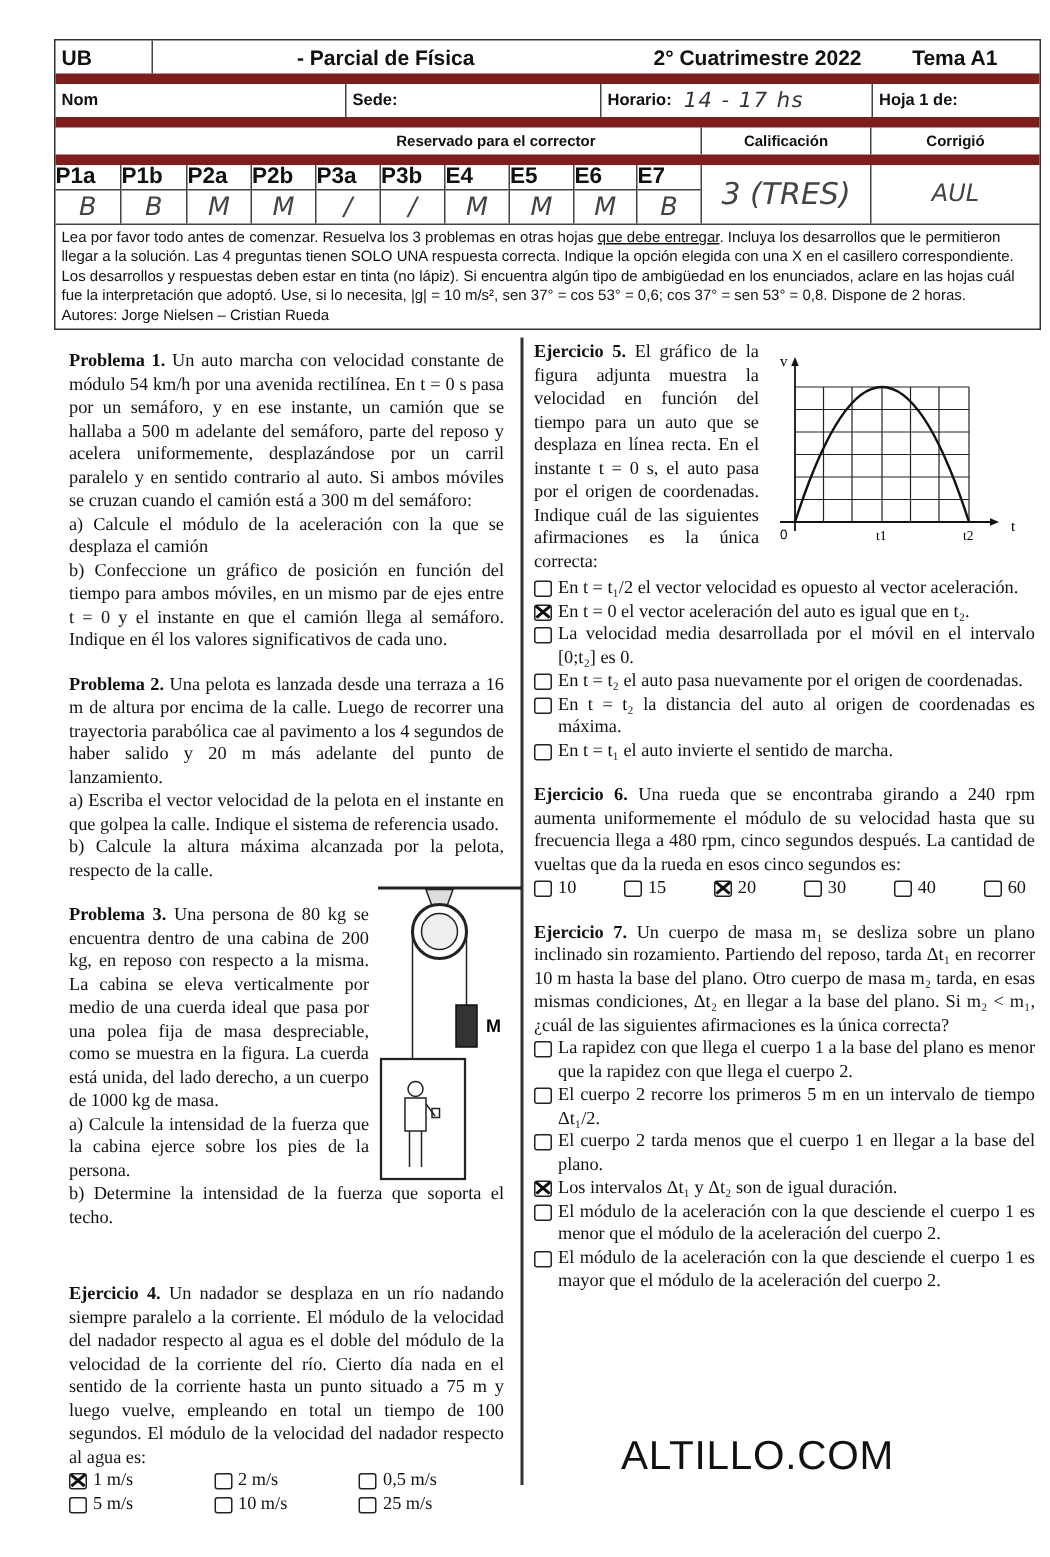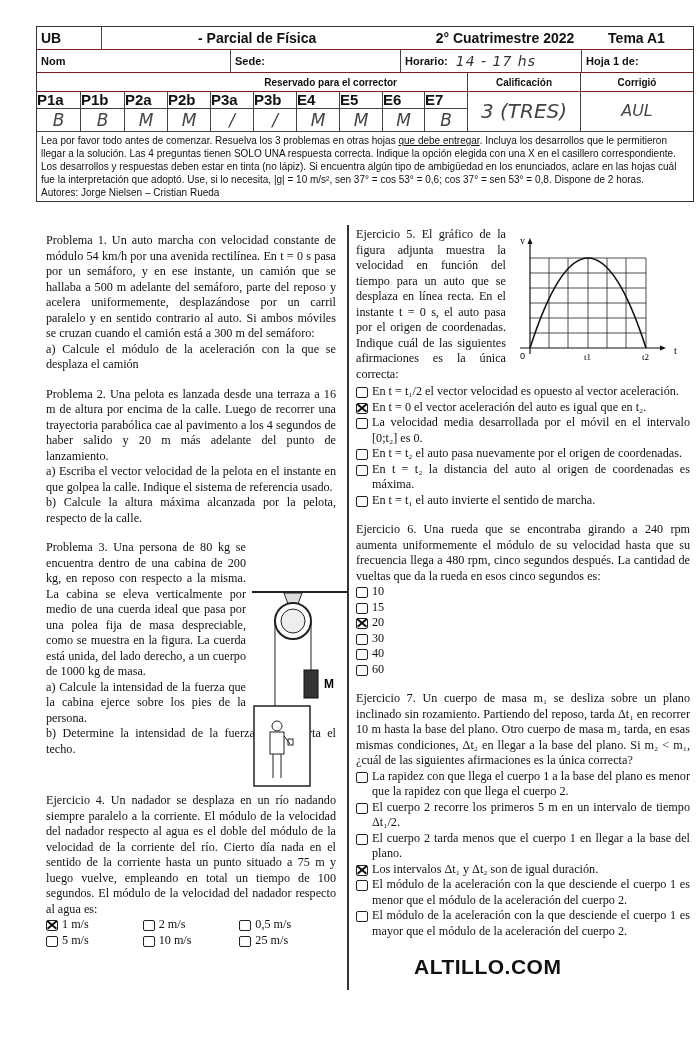--- a/index.html
+++ b/index.html
@@ -1,47 +1,47 @@
 <!DOCTYPE html>
 <html><head>
 <meta charset="utf-8">
 <style>
   html, body { margin:0; padding:0; background:#fff; }
   body { width:700px; height:1038px; position:relative; overflow:hidden; color:#111; font-family:"Liberation Serif", serif; }
   .hdr { position:absolute; left:36px; top:26px; width:656px; border:1.5px solid #333; font-family:"Liberation Sans", sans-serif; }
-  .hrow { display:flex; border-bottom:1px solid #7f1d1d; height:22px; align-items:flex-end; }
+  .hrow { display:flex; border-bottom:7px solid #7f1d1d; height:22px; align-items:flex-end; }
   .hrow:last-child { border-bottom:none; }
   .cell { height:100%; display:flex; align-items:center; padding:0 4px; box-sizing:border-box; border-right:1px solid #444; font-size:11px; }
   .cell:last-child { border-right:none; }
   .bold { font-weight:bold; }
   .hand { font-family:"DejaVu Sans", sans-serif; color:#333; font-weight:normal; font-size:14px; letter-spacing:1px; margin-left:8px; font-style:italic; }
   .title-cell { font-size:14px; font-weight:bold; }
   .grades { display:flex; border-bottom:1px solid #444; }
   .gcol { border-right:1px solid #444; box-sizing:border-box; }
   .gcol:last-child { border-right:none; }
   .glabel { height:16px; font-size:15px; font-weight:bold; text-align:left; border-bottom:1px solid #444; line-height:16px; }
   .gval { height:22px; font-family:"DejaVu Sans", sans-serif; font-size:17px; color:#444; text-align:center; line-height:22px; font-style:italic; }
   .instr { font-size:10px; line-height:13px; padding:2px 4px; font-family:"Liberation Sans", sans-serif; }
   .instr u { text-decoration:underline; }
   .col { position:absolute; font-size:12.2px; line-height:15.5px; text-align:justify; }
   .col-left { left:46px; top:233px; width:290px; }
   .col-right { left:356px; top:227px; width:334px; }
   .divider { position:absolute; left:347px; top:225px; width:1.5px; height:765px; background:#333; }
   .pb { margin-bottom:14px; }
-  .pb b { font-weight:normal; }
+  .pb b { font-weight:bold; }
   .opt { display:flex; align-items:flex-start; gap:4px; }
   .box { display:inline-block; width:10px; height:9px; border:1px solid #222; border-radius:2px; margin-top:3px; flex:none; position:relative; }
   .box.x::before, .box.x::after { content:""; position:absolute; left:-1px; top:3px; width:12px; height:1.5px; background:#111; }
   .box.x::before { transform:rotate(40deg); }
   .box.x::after { transform:rotate(-40deg); }
   .opts-grid { display:grid; grid-template-columns:repeat(3, 1fr); row-gap:0; }
-  .opts-row6 { display:flex; padding-right:6px;flex-direction:column; }
+  .opts-row6 { display:flex; justify-content:space-between; padding-right:6px; }
   .fig5 { position:absolute; left:512px; top:232px; width:180px; height:130px; }
   .fig3 { position:absolute; left:252px; top:588px; width:96px; height:200px; }
-  .watermark { position:absolute; left:414px; top:955px; font-family:"Liberation Sans", sans-serif; font-weight:bold; font-size:21px; letter-spacing:0.5px; color:#111; }
+  .watermark { position:absolute; left:414px; top:955px; font-family:"Liberation Sans", sans-serif; font-weight:normal; font-size:27px; letter-spacing:0.5px; color:#111; }
 </style>
 </head>
 <body>
 
 <div class="hdr">
   <div class="hrow">
     <div class="cell title-cell" style="width:65px;">UB</div>
     <div class="cell title-cell" style="width:328px; border-right:none; justify-content:flex-start; padding-left:96px;">- Parcial de Física</div>
     <div class="cell title-cell" style="width:150px; border-right:none; justify-content:center;">2° Cuatrimestre 2022</div>
     <div class="cell title-cell" style="width:113px; justify-content:center;">Tema A1</div>
@@ -115,20 +115,21 @@
     <span>Autores: Jorge Nielsen – Cristian Rueda</span>
   </div>
 </div>
 
 <div class="divider"></div>
 
 <div class="col col-left">
   <div class="pb">
     <b>Problema 1.</b> <span>Un auto marcha con velocidad constante de módulo 54 km/h por una avenida rectilínea. En t = 0 s pasa por un semáforo, y en ese instante, un camión que se hallaba a 500 m adelante del semáforo, parte del reposo y acelera uniformemente, desplazándose por un carril paralelo y en sentido contrario al auto. Si ambos móviles se cruzan cuando el camión está a 300 m del semáforo:</span><br>
     <span>a) Calcule el módulo de la aceleración con la que se desplaza el camión</span><br>
+    <span>b) Confeccione un gráfico de posición en función del tiempo para ambos móviles, en un mismo par de ejes entre t = 0 y el instante en que el camión llega al semáforo. Indique en él los valores significativos de cada uno.</span>
   </div>
   <div class="pb">
     <b>Problema 2.</b> <span>Una pelota es lanzada desde una terraza a 16 m de altura por encima de la calle. Luego de recorrer una trayectoria parabólica cae al pavimento a los 4 segundos de haber salido y 20 m más adelante del punto de lanzamiento.</span><br>
     <span>a) Escriba el vector velocidad de la pelota en el instante en que golpea la calle. Indique el sistema de referencia usado.</span><br>
     <span>b) Calcule la altura máxima alcanzada por la pelota, respecto de la calle.</span>
   </div>
   <div class="pb" style="width:200px; margin-top:14px;">
     <b>Problema 3.</b> <span>Una persona de 80 kg se encuentra dentro de una cabina de 200 kg, en reposo con respecto a la misma. La cabina se eleva verticalmente por medio de una cuerda ideal que pasa por una polea fija de masa despreciable, como se muestra en la figura. La cuerda está unida, del lado derecho, a un cuerpo de 1000 kg de masa.</span><br>
     <span>a) Calcule la intensidad de la fuerza que la cabina ejerce sobre los pies de la persona.</span><br>
     <span style="display:block; width:290px;">b) Determine la intensidad de la fuerza que soporta el techo.</span>

